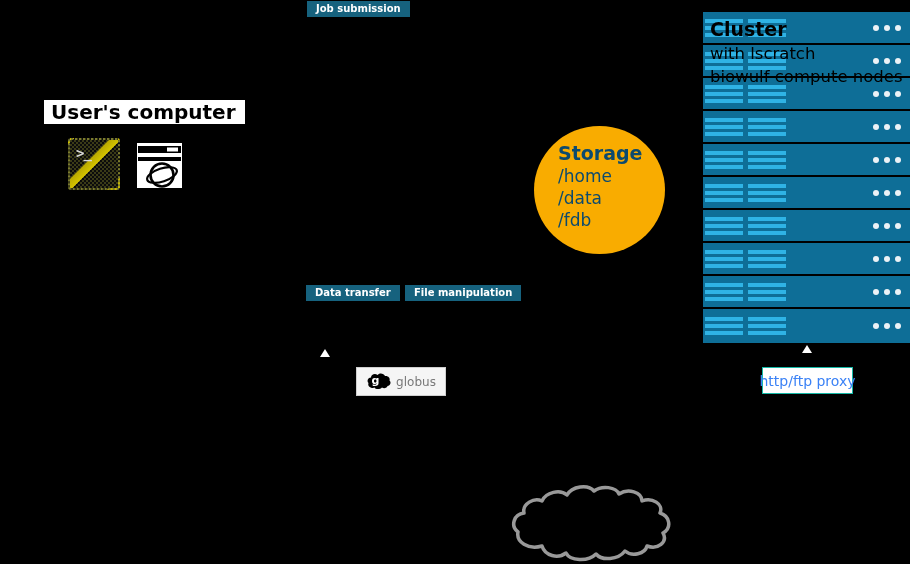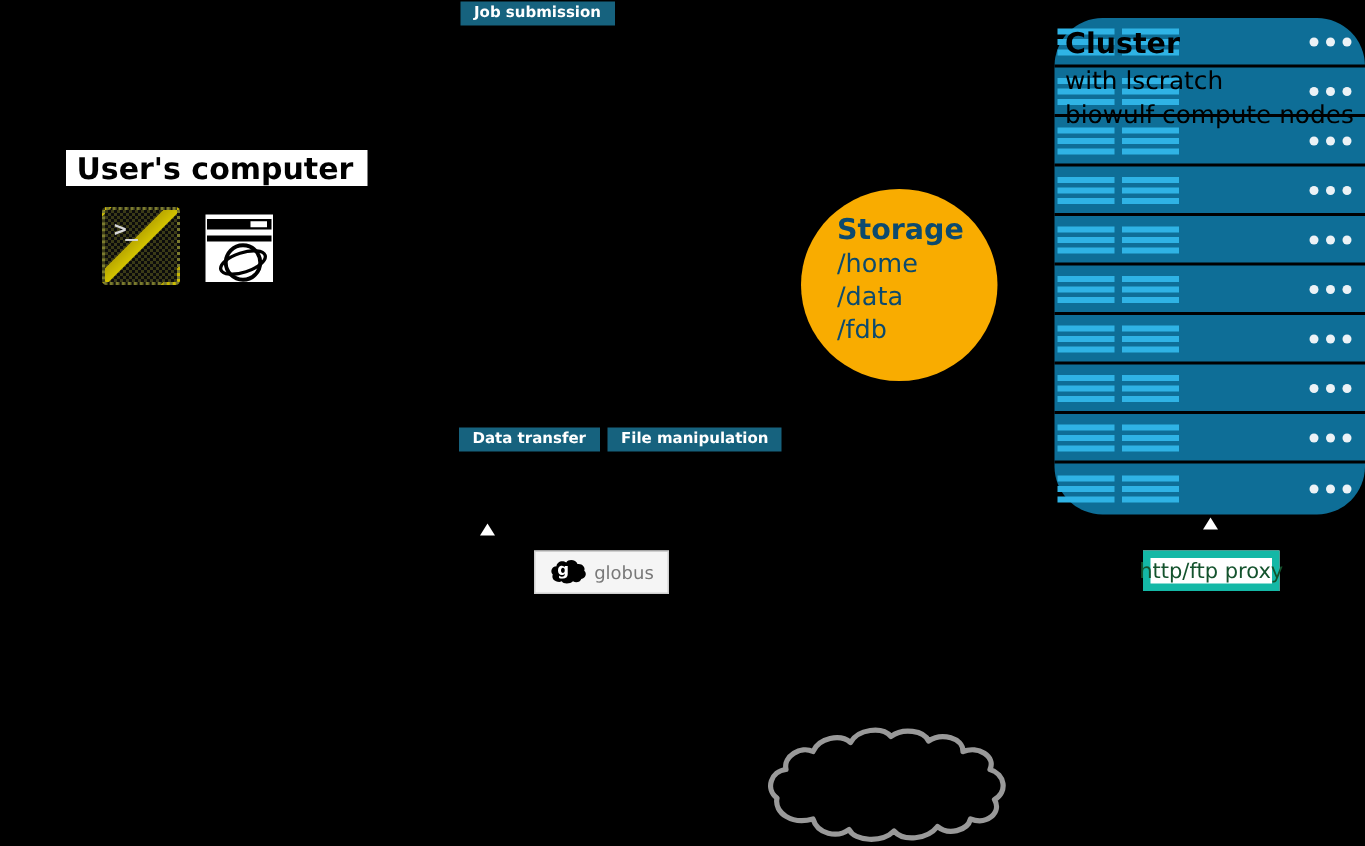--- a/index.html
+++ b/index.html
@@ -59,21 +59,20 @@
     box-sizing:border-box;
     padding:15px 0 0 24px;
   }
   .storage-title{font-size:19px;font-weight:bold;line-height:24px;}
   .storage-path{font-size:17px;line-height:22px;}
 
   
   .cluster{
     position:absolute;left:703px;top:12px;width:207px;height:331px;
     background:var(--panel,#0e6e97);
-    border-radius:32px;
   }
   .node-row{
     height:31px;border-bottom:2px solid #000;
     display:flex;align-items:center;
   }
   .node-row:last-child{border-bottom:0;height:33px;}
   .srv-group{display:flex;flex-direction:column;gap:3px;width:38px;flex:none;}
   .srv-group.g1{margin-left:2px;}
   .srv-group.g2{margin-left:5px;}
   .srv-bar{height:4px;background:var(--bar,#2fb3e5);}
@@ -100,23 +99,23 @@
   .globus-box{
     position:absolute;left:356px;top:367px;width:90px;height:29px;
     background:#f5f5f5;border:1px solid #cfcfcf;box-sizing:border-box;
     display:flex;align-items:center;justify-content:center;gap:4px;
   }
   .globus-label{color:#787878;font-size:12px;}
 
   
   .proxy-box{
     position:absolute;left:762px;top:367px;width:91px;height:27px;
-    background:#fff;border:5px solid #14b8a6;box-sizing:border-box;
+    background:#fff;border:1px solid #14b8a6;box-sizing:border-box;
     display:flex;align-items:center;justify-content:center;
-    color:#14532d;font-size:14px;white-space:nowrap;
+    color:#3b82f6;font-size:14px;white-space:nowrap;
   }
 
   
   .cloud{position:absolute;left:508px;top:480px;}
 </style>
 </head>
 <body>
 
 <div class="canvas" style="--bg: #000000; --teal-badge: #16627e; --panel: #0e6e97; --bar: #2fb3e5; --orange: #f9ac00;">
 

